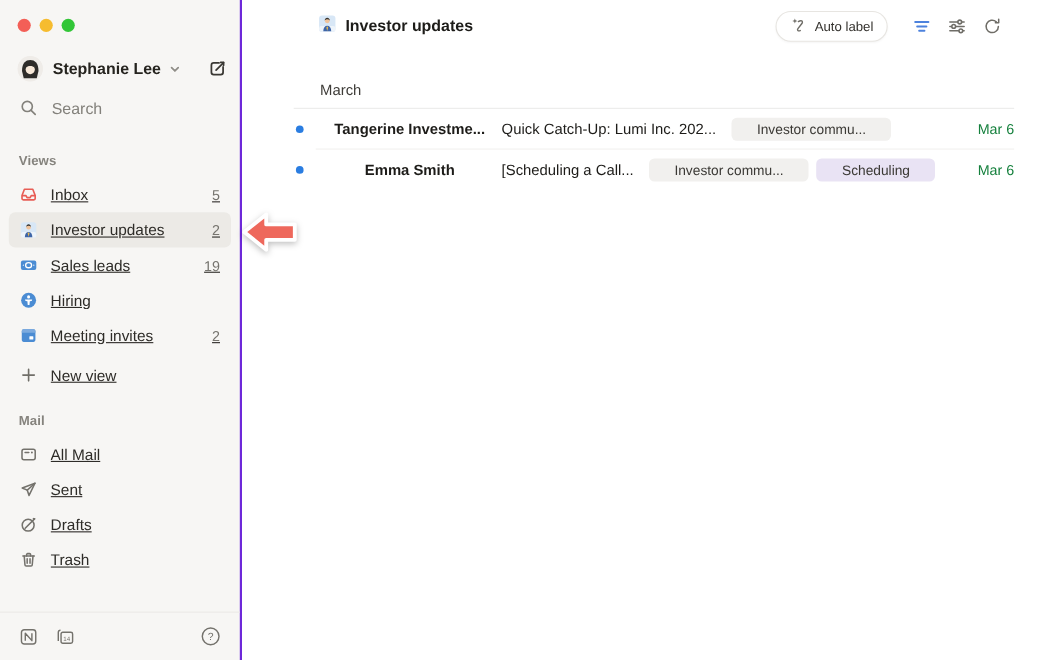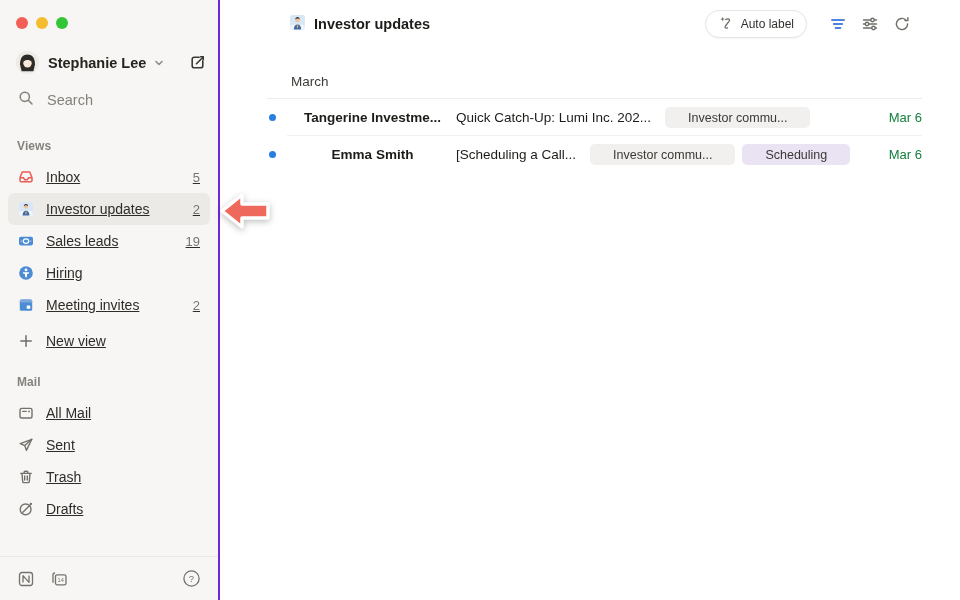--- a/index.html
+++ b/index.html
@@ -201,38 +201,38 @@
       <span class="ico">
         <svg width="16" height="16" viewBox="0 0 16 16" fill="none" stroke="#74726c" stroke-width="1.4" stroke-linecap="round" stroke-linejoin="round">
             <path d="M13.8 2.3 2.2 6.6l4.6 2 1.6 4.8Z"></path>
             <path d="M13.8 2.3 6.8 8.6"></path>
           </svg>
       </span>
       <span class="label">Sent</span>
     </div>
     <div class="item">
       <span class="ico">
+        <svg width="16" height="16" viewBox="0 0 16 16" fill="none" stroke="#74726c" stroke-width="1.4" stroke-linecap="round">
+            <circle cx="7.6" cy="8.4" r="5.4"></circle>
+            <path d="M4.9 11.2 13.4 2.7"></path>
+            <path d="M13.4 2.7l-1-.2"></path>
+          </svg>
+      </span>
+      <span class="label">Drafts</span>
+    </div>
+    <div class="item">
+      <span class="ico">
         <svg width="16" height="16" viewBox="0 0 16 16" fill="none" stroke="#74726c" stroke-width="1.4" stroke-linecap="round" stroke-linejoin="round">
             <path d="M2.8 4.4h10.4"></path>
             <path d="M6.2 4.4V3.2a.9.9 0 0 1 .9-.9h1.8a.9.9 0 0 1 .9.9v1.2"></path>
             <path d="M4 4.4l.7 8.2a1.1 1.1 0 0 0 1.1 1h4.4a1.1 1.1 0 0 0 1.1-1l.7-8.2"></path>
             <path d="M6.7 7v4M9.3 7v4"></path>
           </svg>
       </span>
       <span class="label">Trash</span>
-    </div>
-    <div class="item">
-      <span class="ico">
-        <svg width="16" height="16" viewBox="0 0 16 16" fill="none" stroke="#74726c" stroke-width="1.4" stroke-linecap="round">
-            <circle cx="7.6" cy="8.4" r="5.4"></circle>
-            <path d="M4.9 11.2 13.4 2.7"></path>
-            <path d="M13.4 2.7l-1-.2"></path>
-          </svg>
-      </span>
-      <span class="label">Drafts</span>
     </div>
   </nav>
 
   <div class="side-footer">
     <span class="ficon">
       <svg width="18" height="18" viewBox="0 0 18 18" fill="none" stroke="#74726c" stroke-width="1.3" stroke-linejoin="round">
           <rect x="2.5" y="2.5" width="13" height="13" rx="2.5"></rect>
           <path d="M6 12.4V5.6l6 6.8V5.6"></path>
         </svg>
     </span>

